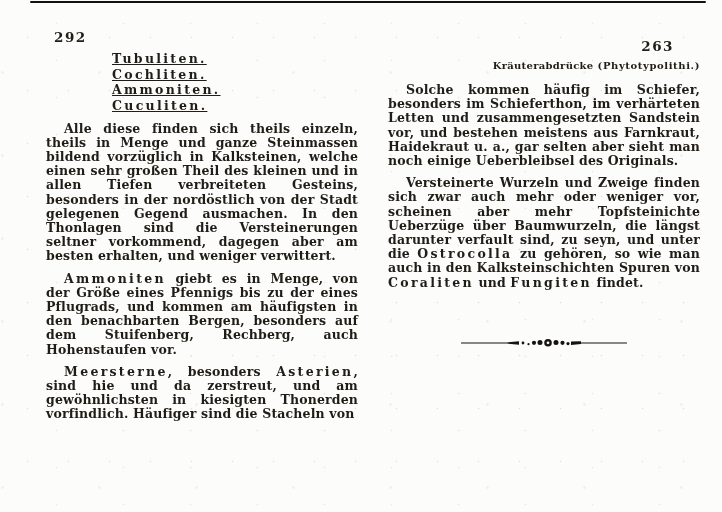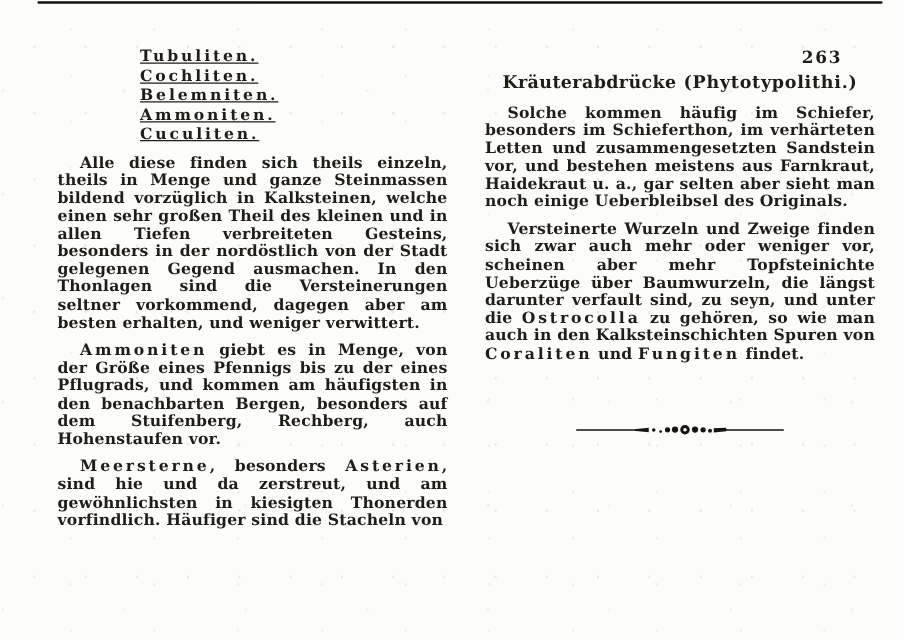--- a/index.html
+++ b/index.html
@@ -36,43 +36,43 @@
     margin:0;padding-left:17px;text-indent:-17px;
   }
   .itemnum{padding-right:4px;}
   .fossil-list{
     list-style:none;margin:7px 0 8px 66px;padding:0;
     line-height:15.6px;text-align:left;text-decoration:underline;
   }
   .sperr{letter-spacing:2.3px;}
   .para{margin:8px 0 0 0;text-indent:18px;}
   .heading{
-    margin:24px 0 0 0;text-align:center;font-size:14px;
+    margin:24px 0 0 0;text-align:right;font-size:10px;
     line-height:16px;font-weight:700;letter-spacing:0.3px;
   }
   .heading .latin{letter-spacing:0.6px;}
   .latin{font-weight:600;}
   .rp-body{margin-top:9px;}
   .ornament{
     margin-top:46px;text-align:center;
   }
   .ornament svg{vertical-align:middle;}
 </style>
 </head>
 <body>
 
 <div class="top-edge"></div>
 
 <div class="page page-left">
+  <div class="pagenum pn-left">292</div>
 
 
   <ul class="fossil-list">
     <li class="sperr">Tubuliten.</li>
     <li class="sperr">Cochliten.</li>
-    <li class="sperr">Belemniten.</li>
     <li class="sperr">Ammoniten.</li>
     <li class="sperr">Cuculiten.</li>
   </ul>
 
   <p class="para">Alle diese finden sich theils einzeln, theils in Menge und ganze Steinmassen bildend vorzüglich in Kalksteinen, welche einen sehr großen Theil des kleinen und in allen Tiefen verbreiteten Gesteins, besonders in der nordöstlich von der Stadt gelegenen Gegend ausmachen. In den Thonlagen sind die Versteinerungen seltner vorkommend, dagegen aber am besten erhalten, und weniger verwittert.</p>
 
   <p class="para"><span class="sperr">Ammoniten</span><span> giebt es in Menge, von der Größe eines Pfennigs bis zu der eines Pflugrads, und kommen am häufigsten in den benachbarten Bergen, besonders auf dem Stuifenberg, Rechberg, auch Hohenstaufen vor.</span></p>
 
   <p class="para"><span class="sperr">Meersterne</span><span>, besonders </span><span class="sperr">Asterien</span><span>, sind hie und da zerstreut, und am gewöhnlichsten in kiesigten Thonerden vorfindlich. Häufiger sind die Stacheln von </span></p>
 </div>

